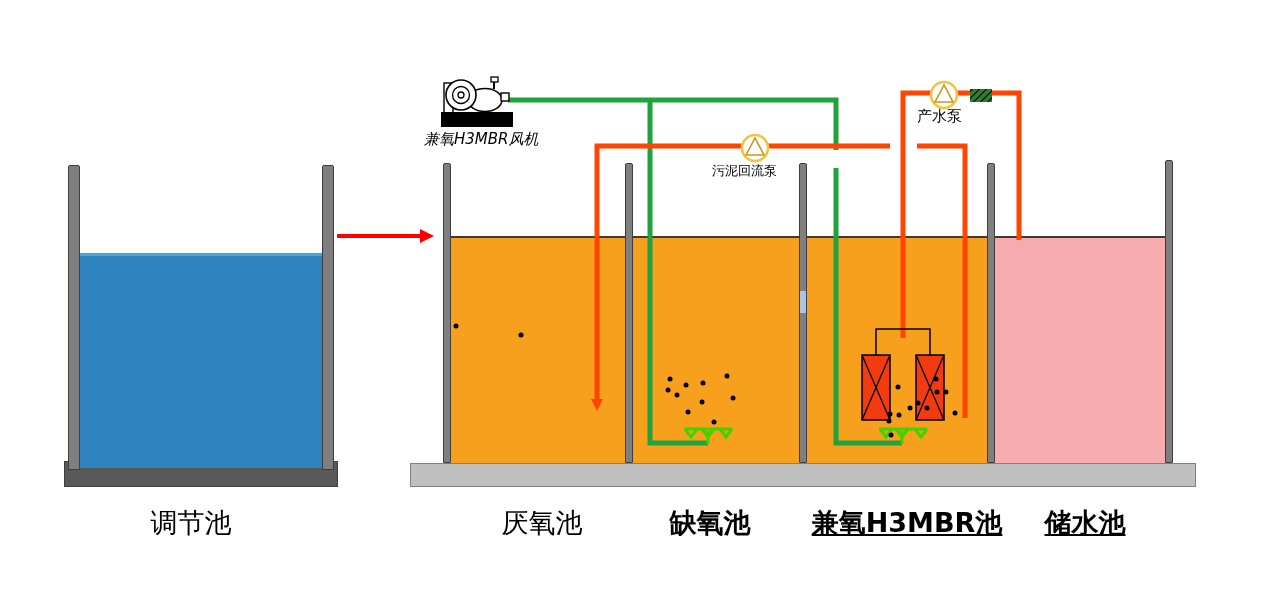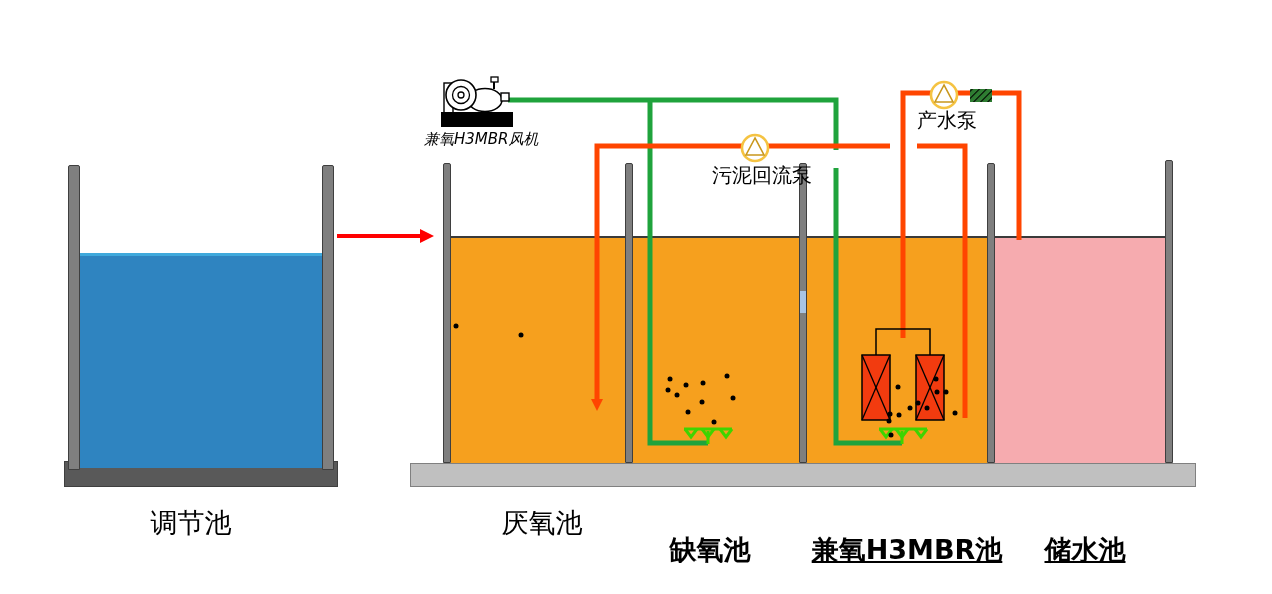--- a/index.html
+++ b/index.html
@@ -10,22 +10,22 @@
   .slab{position:absolute;background:#c0c0c0;border:1px solid #808080;box-sizing:border-box;}
   .slab-dark{position:absolute;background:#595959;border:1px solid #3f3f3f;box-sizing:border-box;}
   
   .liquid{position:absolute;box-sizing:border-box;}
   .liq-orange{background:#f6a01e;border-top:2px solid #3a3a3a;}
   .liq-pink{background:#f6abaf;border-top:2px solid #3a3a3a;}
   .liq-blue{background:#2f84c0;border-top:3px solid #3fa9dc;}
   .opening{position:absolute;background:#a9c4e4;}
   
   .tank-label{position:absolute;top:505px;transform:translateX(-50%);font-size:27px;white-space:nowrap;text-align:right;}
-  .bold{font-weight:bold;margin-top:27px;}
-  .small-label{position:absolute;font-size:20px;white-space:nowrap;}
+  .bold{font-weight:bold;}
+  .small-label{position:absolute;font-size:15px;white-space:nowrap;}
   svg{position:absolute;left:0;top:0;}
 </style>
 </head>
 <body>
 
 <div class="slab-dark" style="left:64px;top:461px;width:274px;height:26px;"></div>
 <div class="wall" style="left:68px;top:165px;height:305px;width:12px;"></div>
 <div class="wall" style="left:322px;top:165px;height:305px;width:12px;"></div>
 <div class="liquid liq-blue" style="left:80px;top:253px;width:242px;height:215px;"></div>
 
@@ -150,20 +150,20 @@
 
   <rect x="970" y="89" width="22" height="13" fill="url(#hatch)"></rect>
 
   <g>
     <line x1="337" y1="236" x2="421" y2="236" stroke="#ff0000" stroke-width="4"></line>
     <polygon points="420,229 420,243 434,236" fill="#ff0000"></polygon>
   </g>
 </svg>
 
 <div class="small-label" style="left:424px;top:130px;font-size:15px;font-style:italic;">兼氧H3MBR风机</div>
-<div class="small-label" style="left:712px;top:162px;font-size:20px;">污泥回流泵</div>
+<div class="small-label" style="left:712px;top:162px;font-size:13px;">污泥回流泵</div>
 <div class="small-label" style="left:917px;top:107px;">产水泵</div>
 
 <div class="tank-label" style="left:191px;">调节池</div>
 <div class="tank-label" style="left:542px;font-family:Liberation Mono, monospace;">厌氧池</div>
 <div class="tank-label bold" style="left:710px;">缺氧池</div>
 <div class="tank-label bold" style="left:907px;text-decoration:underline;">兼氧H3MBR池</div>
 <div class="tank-label bold" style="left:1085px;text-decoration:underline;">储水池</div>
 
 </body></html>

